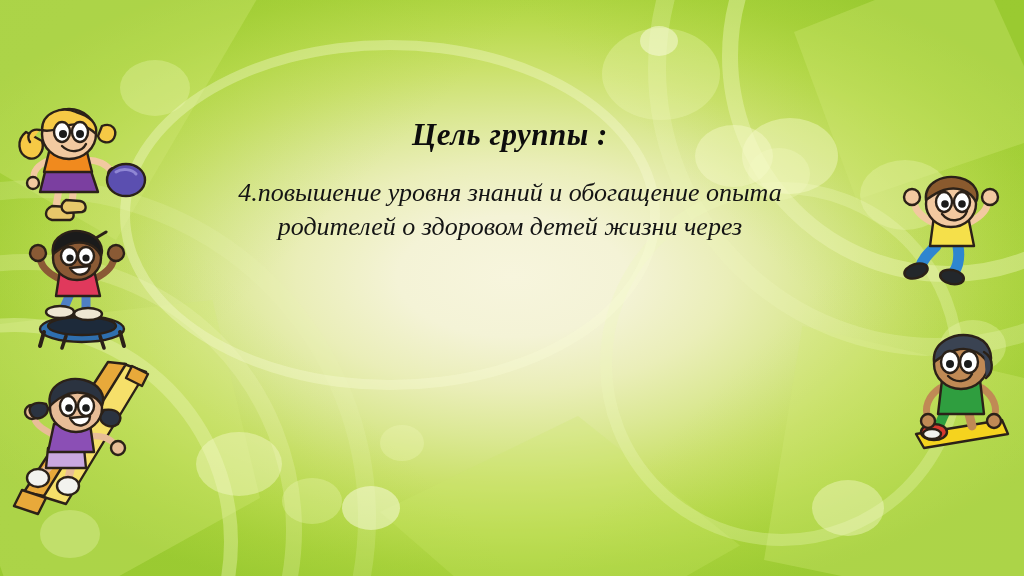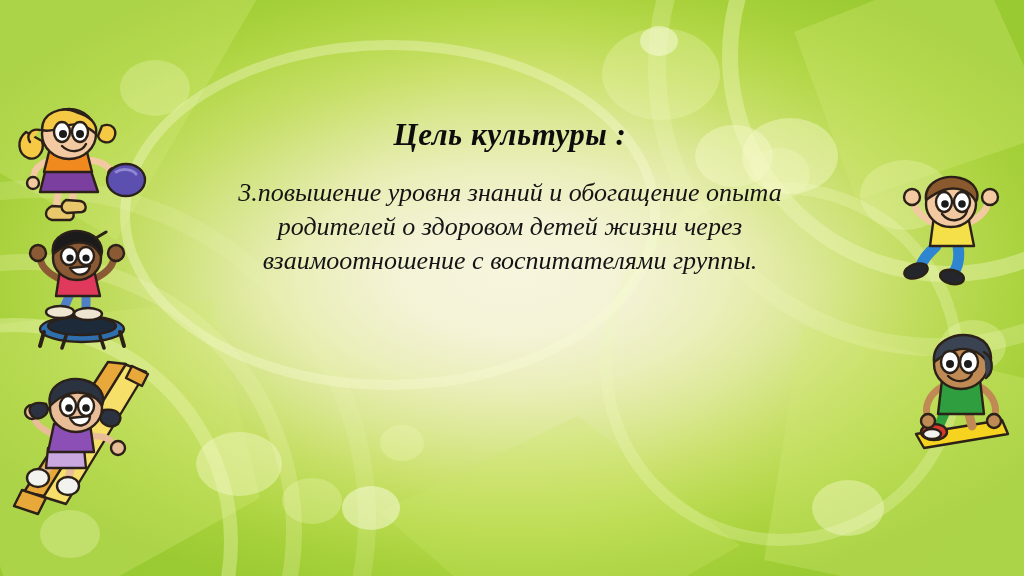--- a/index.html
+++ b/index.html
@@ -149,25 +149,24 @@
   <div class="bokeh soft" style="left:342px;  top:486px;  width:58px;  height:44px;"></div>
   <div class="bokeh dim" style="left:380px;  top:425px;  width:44px;  height:36px;"></div>
   <div class="bokeh" style="left:812px;  top:480px;  width:72px;  height:56px;"></div>
   <div class="bokeh dim" style="left:860px; top:160px;  width:90px;  height:70px;"></div>
   <div class="bokeh dim" style="left:120px; top:60px;   width:70px;  height:56px;"></div>
   <div class="bokeh soft" style="left:640px; top:26px;   width:38px;  height:30px;"></div>
   <div class="bokeh dim" style="left:940px; top:320px;  width:66px;  height:52px;"></div>
   <div class="bokeh dim" style="left:40px;  top:510px;  width:60px;  height:48px;"></div>
 
   <div class="content">
-    <h1 class="title">Цель культуры :</h1>
+    <h1 class="title">Цель группы :</h1>
     <div class="body-lines">
-      <span class="line">3.повышение уровня знаний и обогащение опыта</span>
+      <span class="line">4.повышение уровня знаний и обогащение опыта</span>
       <span class="line">родителей о здоровом детей жизни через</span>
-      <span class="line">взаимоотношение с воспитателями группы.</span>
     </div>
   </div>
 
   <div class="fig" style="left:14px; top:110px;">
     <svg width="140" height="125" viewBox="0 0 140 125">
       <g stroke="#2b2118" stroke-width="2.4" stroke-linejoin="round" stroke-linecap="round">
 
         <path d="M12 22 C2 30 4 44 14 48 C24 51 31 41 28 31 Z" fill="#f6c945"></path>
         <path d="M26 20 C16 18 12 26 16 32" fill="#f6c945"></path>
 

